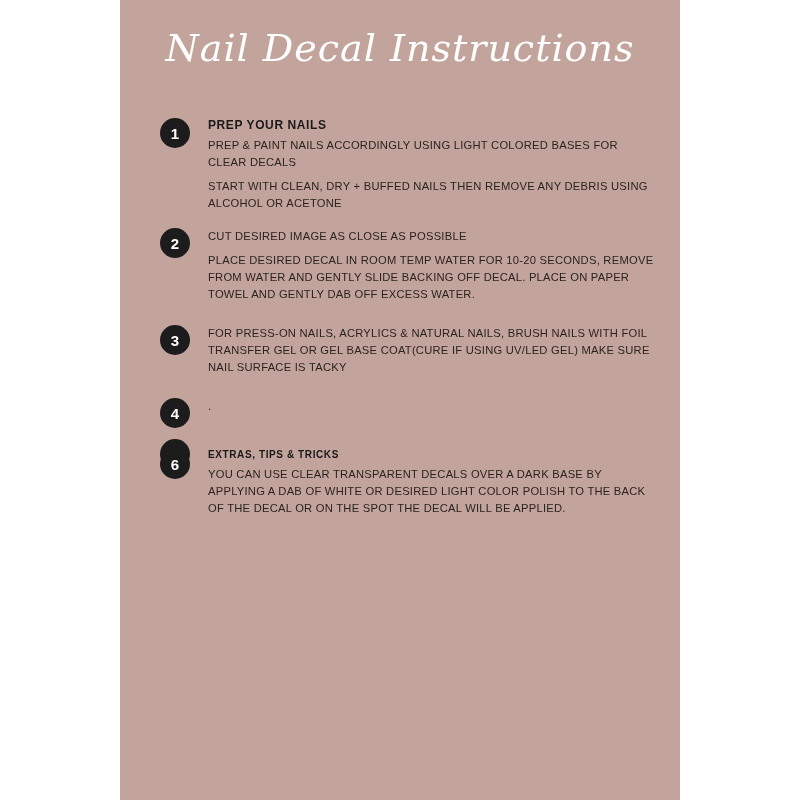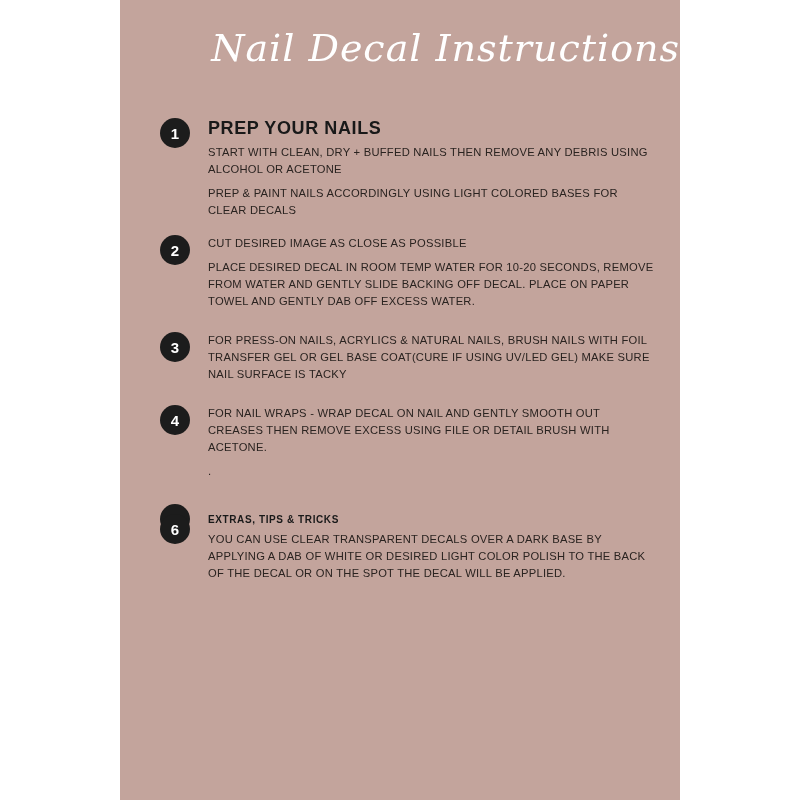--- a/index.html
+++ b/index.html
@@ -26,21 +26,21 @@
     width: 560px;
     height: 800px;
     background: #c3a49c;
     overflow: hidden;
   }
   .title {
     position: absolute;
     left: 0;
     top: 26px;
     width: 560px;
-    text-align: right;
+    text-align: center;
     color: #ffffff;
     font-family: "DejaVu Serif", serif;
     font-style: italic;
     font-weight: 400;
     font-size: 38px;
     letter-spacing: 1px;
     white-space: nowrap;
   }
   .steps {
     position: absolute;
@@ -64,21 +64,21 @@
     color: #ffffff;
     font-family: "Liberation Sans", sans-serif;
     font-size: 15px;
     font-weight: bold;
     display: flex;
     align-items: center;
     justify-content: center;
   }
   .step-title {
     color: #191919;
-    font-size: 18px;
+    font-size: 12px;
     font-weight: bold;
     letter-spacing: 0.6px;
     line-height: 1.18;
     margin: 0 0 5px 0;
     text-transform: uppercase;
     white-space: pre-line;
   }
   .step-body {
     color: #2a2320;
     font-size: 11.2px;
@@ -110,38 +110,37 @@
 <div id="page">
   <div class="card">
 
     <div class="title">Nail Decal Instructions</div>
 
     <div class="steps">
 
       <div class="step s1">
         <div class="badge">1</div>
         <div class="step-title">PREP YOUR NAILS</div>
+        <div class="step-body">PREP &amp; PAINT NAILS ACCORDINGLY USING LIGHT COLORED BASES FOR CLEAR DECALS</div>
         <div class="step-body">START WITH CLEAN, DRY + BUFFED NAILS THEN REMOVE ANY DEBRIS USING ALCOHOL OR ACETONE</div>
-        <div class="step-body">PREP &amp; PAINT NAILS ACCORDINGLY USING LIGHT COLORED BASES FOR CLEAR DECALS</div>
       </div>
 
       <div class="step s2">
         <div class="badge">2</div>
         <div class="step-body">CUT DESIRED IMAGE AS CLOSE AS POSSIBLE</div>
         <div class="step-body">PLACE DESIRED DECAL IN ROOM TEMP WATER FOR 10-20 SECONDS, REMOVE FROM WATER AND GENTLY SLIDE BACKING OFF DECAL. PLACE ON PAPER TOWEL AND GENTLY DAB OFF EXCESS WATER.</div>
       </div>
 
       <div class="step s3">
         <div class="badge">3</div>
         <div class="step-body">FOR PRESS-ON NAILS, ACRYLICS &amp; NATURAL NAILS,  BRUSH NAILS WITH FOIL TRANSFER GEL OR GEL BASE COAT(CURE IF USING UV/LED GEL) MAKE SURE NAIL SURFACE IS TACKY</div>
       </div>
 
       <div class="step s4">
         <div class="badge">4</div>
-        <div class="step-body">FOR  NAIL WRAPS - WRAP DECAL ON NAIL AND GENTLY SMOOTH OUT CREASES THEN REMOVE EXCESS USING FILE OR DETAIL BRUSH WITH ACETONE.</div>
         <div class="step-body">.</div>
       </div>
 
       <div class="step s5">
         <div class="badge">5</div>
       </div>
 
       <div class="step s6">
         <div class="badge">6</div>
         <div class="step-title">EXTRAS, TIPS &amp; TRICKS</div>

